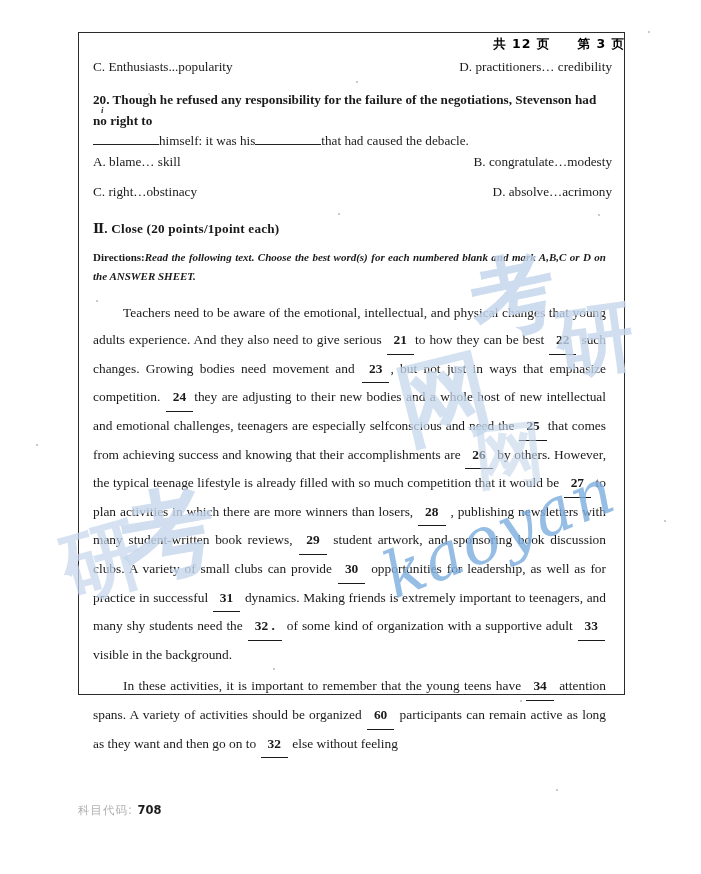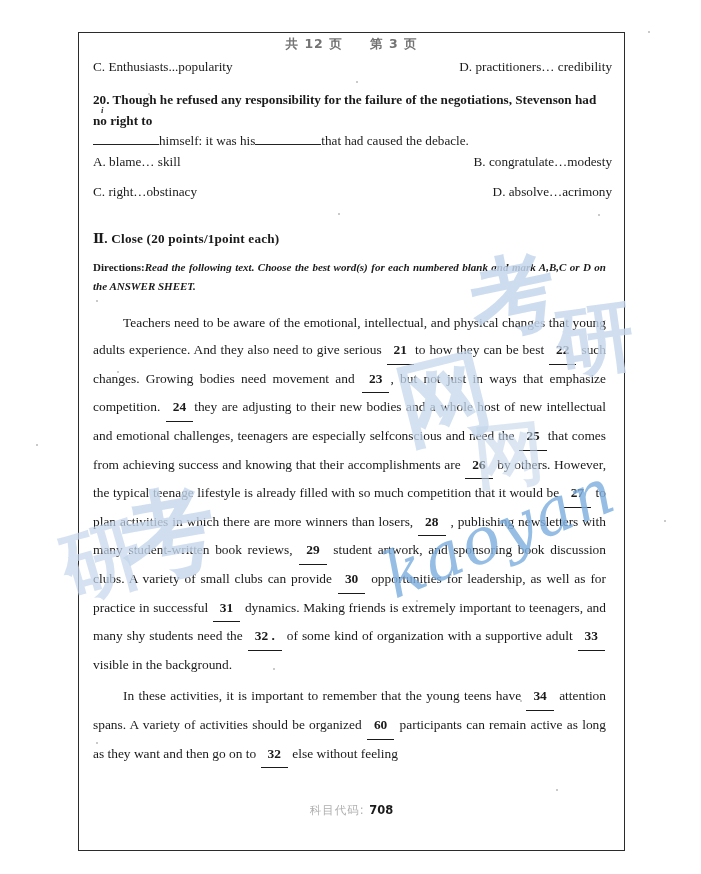--- a/index.html
+++ b/index.html
@@ -61,38 +61,38 @@
     user-select: none;
     white-space: nowrap;
   }
 
   
   .page-header {
     position: absolute;
     left: 78px;
     top: 36px;
     width: 547px;
-    text-align: center;
+    text-align: right;
     font-family: "DejaVu Sans", sans-serif;
     font-size: 12.5px;
     font-weight: 700;
-    color: #737373;
+    color: #000000;
     letter-spacing: 1px;
     z-index: 4;
   }
   .page-header .seg { display: inline-block; }
   .page-header .seg + .seg { margin-left: 22px; }
 
   
   .exam-box {
     position: absolute;
     left: 78px;
     top: 32px;
     width: 547px;
-    height: 819px;
+    height: 663px;
     border: 1.6px solid #2b2b2b;
     box-sizing: border-box;
     z-index: 2;
   }
   .box-inner {
     position: absolute;
     left: 0; top: 0;
     width: 100%;
     padding: 24px 12px 0 10px;
     box-sizing: border-box;
@@ -137,21 +137,21 @@
   }
   .bl-long  { width: 66px; }
 
   .opts-block { }
 
   
   .section-head {
     font-size: 13.2px;
     font-weight: 700;
     padding-left: 4px;
-    margin-top: 28px;
+    margin-top: 18px;
     letter-spacing: .2px;
   }
   .directions {
     font-size: 11px;
     padding-left: 4px;
     margin-top: 11px;
     line-height: 1.72;
     text-align: justify;
     padding-right: 6px;
   }
@@ -179,21 +179,20 @@
     font-weight: 600;
     text-indent: 0;
   }
 
   
   .page-footer {
     position: absolute;
     left: 78px;
     top: 803px;
     width: 547px;
-    text-align: center;
     font-size: 11.5px;
     font-family: "DejaVu Sans", sans-serif;
     color: #6e6e6e;
     letter-spacing: 1px;
     z-index: 4;
   }
   .page-footer .code-num {
     color: #1c1c1c;
     font-weight: 700;
     letter-spacing: 0;

